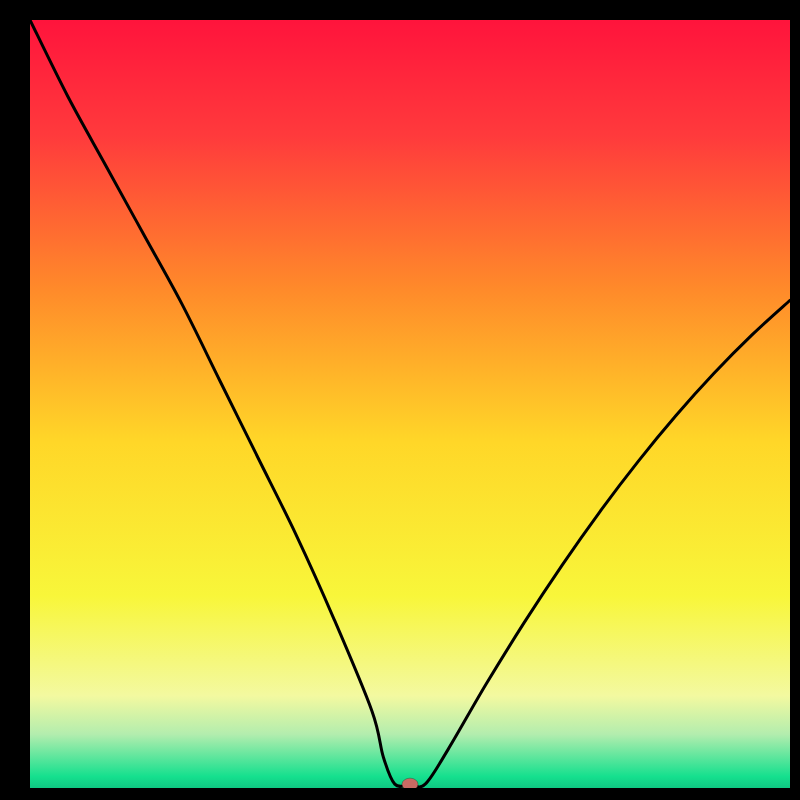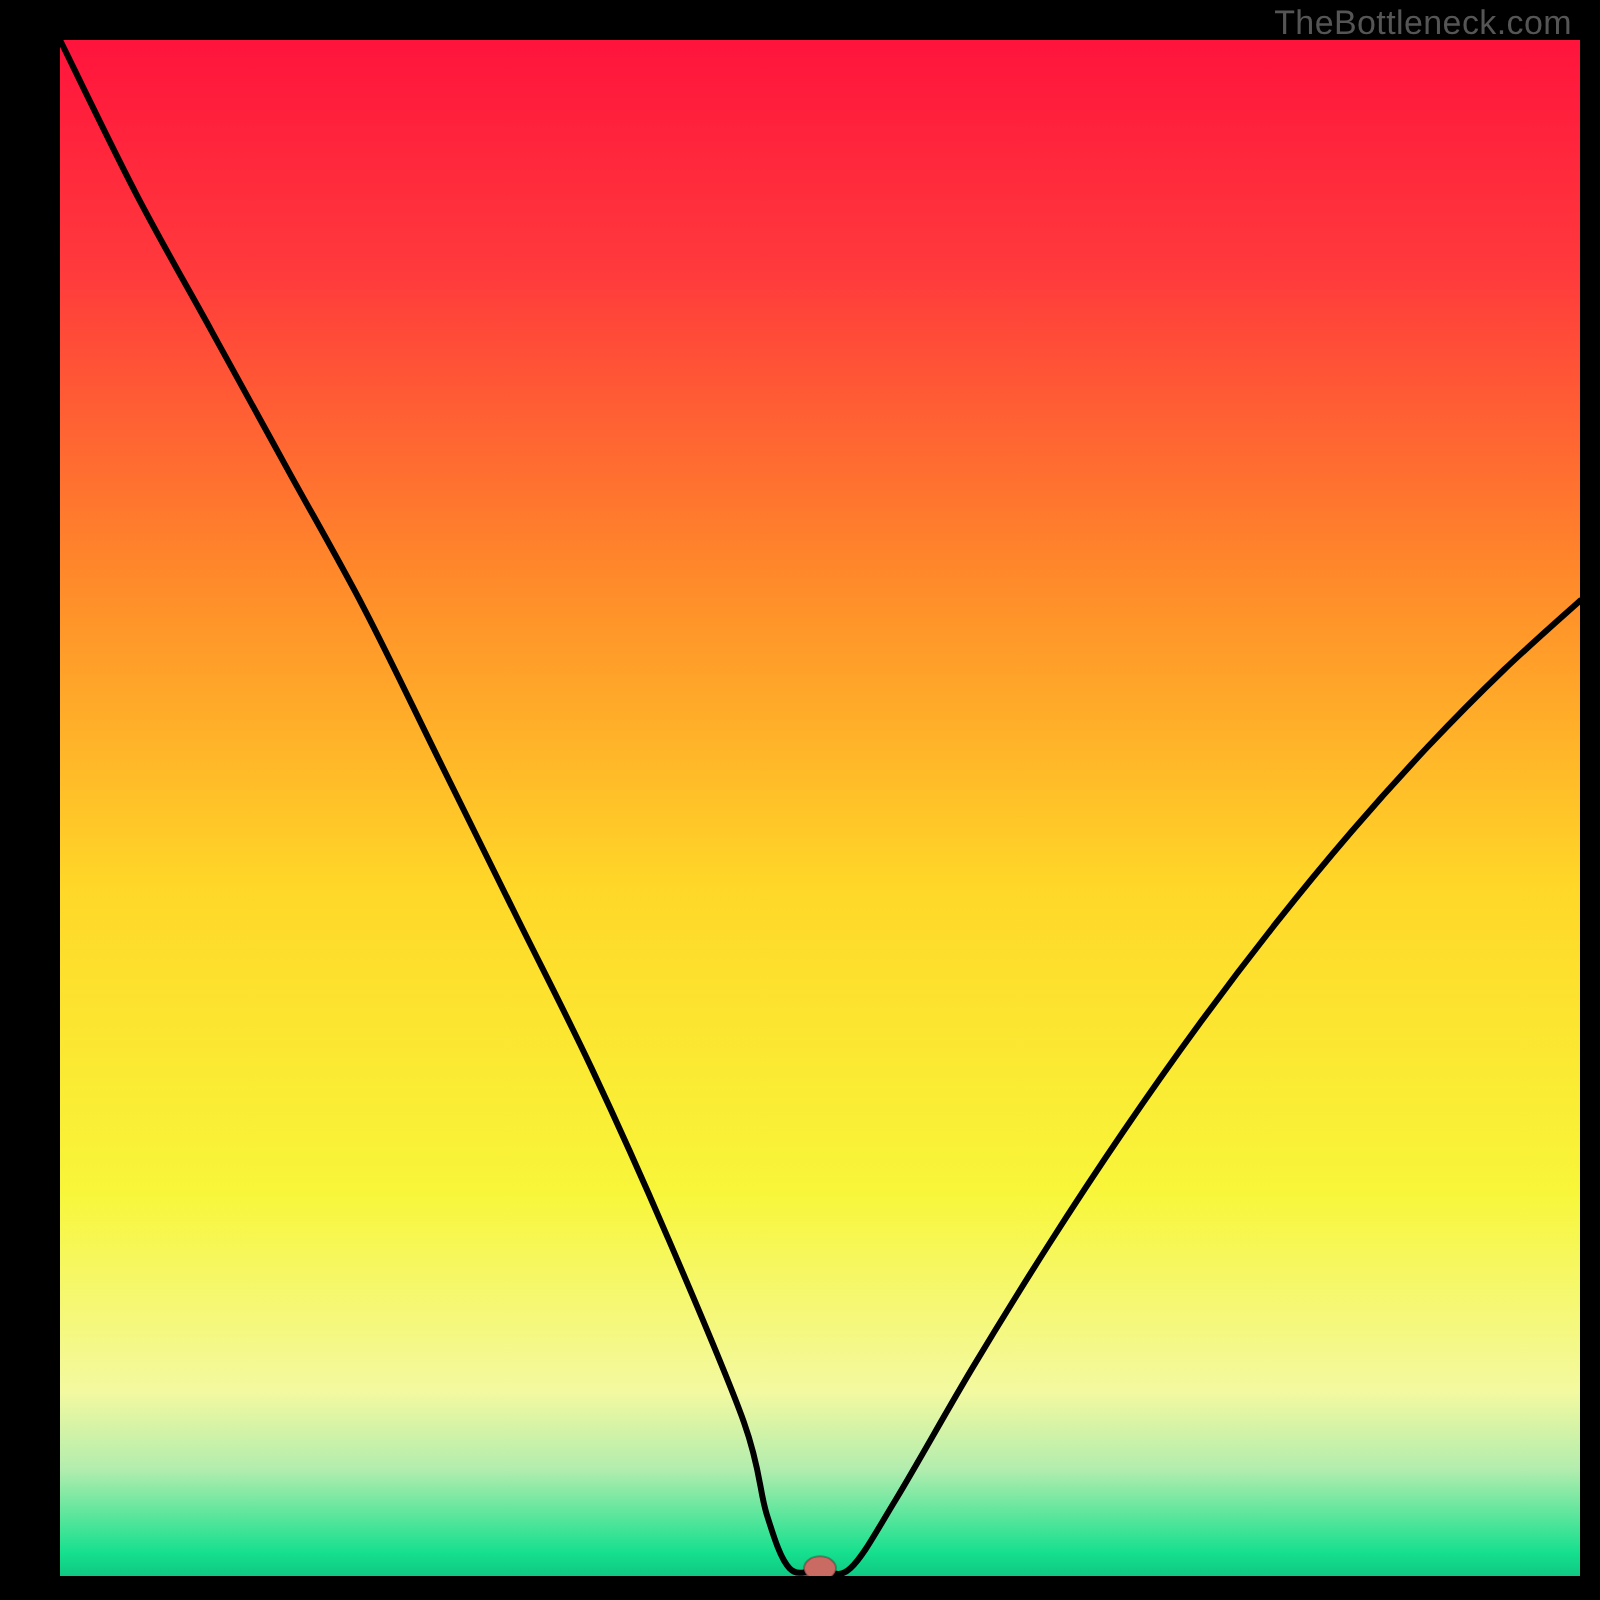--- a/index.html
+++ b/index.html
@@ -24,21 +24,20 @@
     z-index: 3;
   }
   svg {
     display: block;
   }
 </style>
 </head>
 <body>
 
 <div class="frame">
-  <div class="watermark">TheBottleneck.com</div>
 
   <svg id="chart-svg" width="800" height="800" viewBox="0 0 800 800">
     <defs>
       <linearGradient id="bg-grad" x1="0" y1="0" x2="0" y2="1">
           <stop offset="0%" stop-color="#ff143c"></stop>
           <stop offset="15%" stop-color="#ff3a3c"></stop>
           <stop offset="35%" stop-color="#ff8a2a"></stop>
           <stop offset="55.00000000000001%" stop-color="#ffd728"></stop>
           <stop offset="75%" stop-color="#f8f63a"></stop>
           <stop offset="88%" stop-color="#f3f9a0"></stop>

